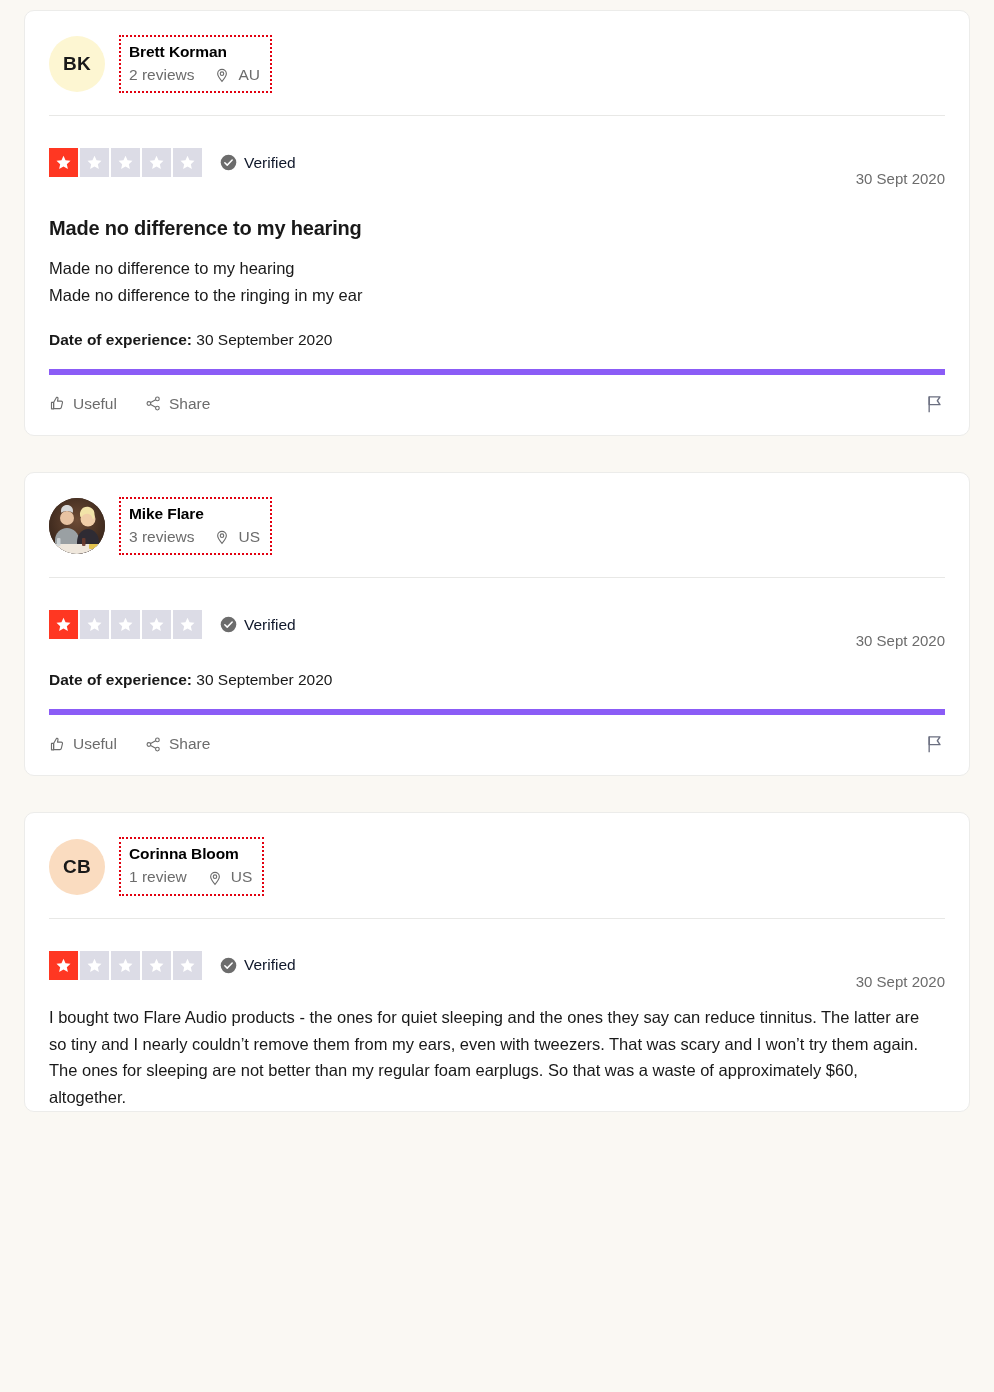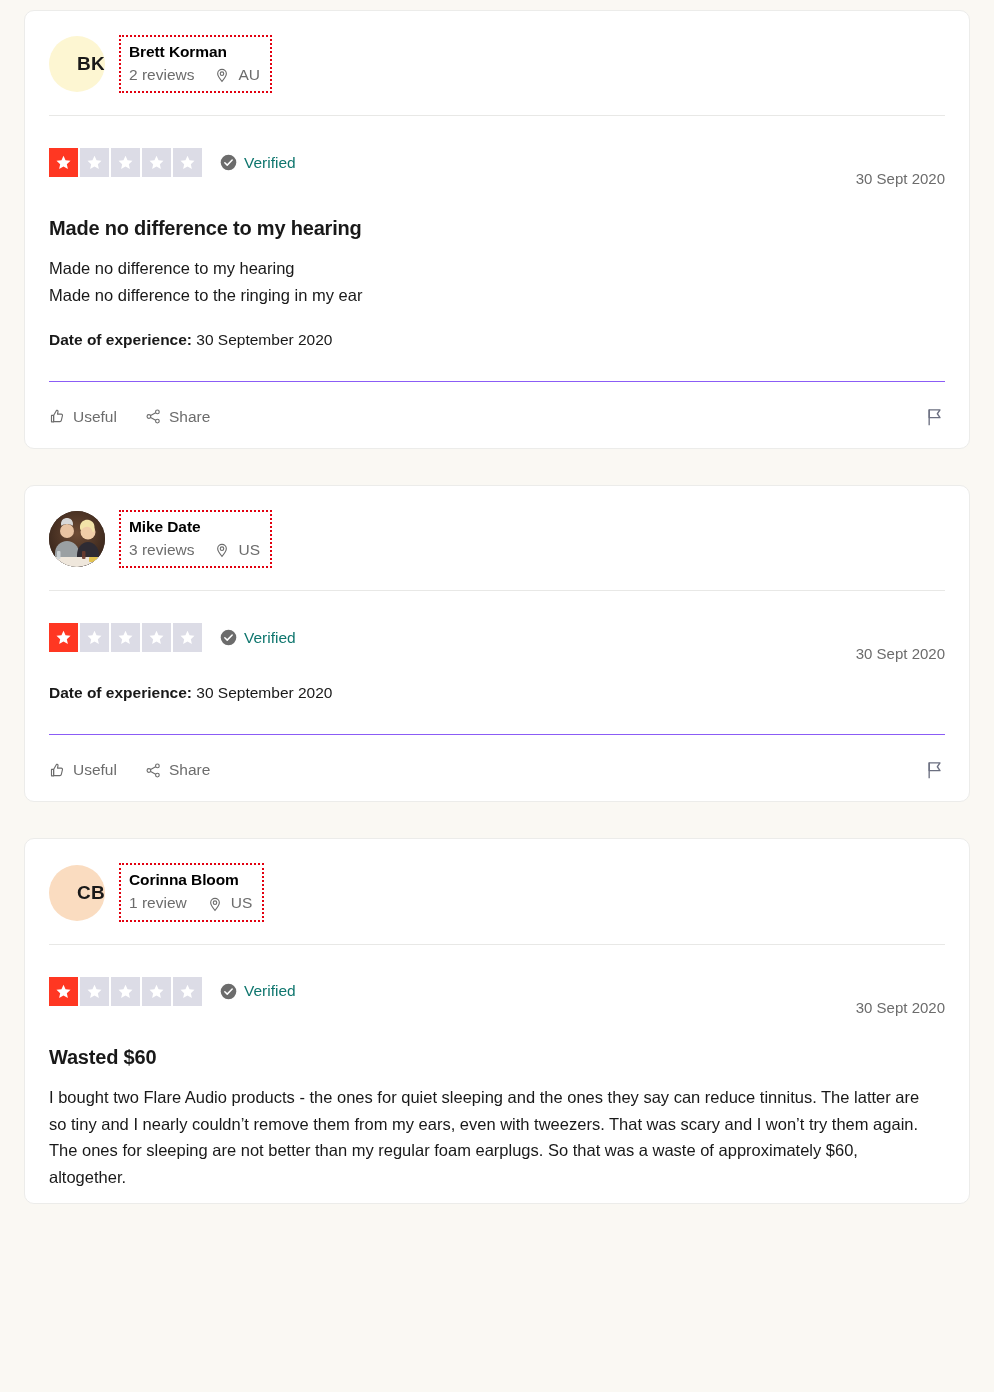--- a/index.html
+++ b/index.html
@@ -33,21 +33,21 @@
     border-bottom: 1px solid #e8e8e6;
   }
 
   .avatar {
     width: 56px;
     height: 56px;
     border-radius: 50%;
     flex: 0 0 56px;
     display: flex;
     align-items: center;
-    justify-content: flex-end;
+    justify-content: center;
     font-size: 19px;
     font-weight: 700;
     color: #191919;
     letter-spacing: 0.3px;
     overflow: hidden;
     position: relative;
   }
 
   .avatar.photo { background: #3a2a22; }
   .avatar.photo svg { width: 100%; height: 100%; display: block; }
@@ -101,21 +101,21 @@
     background: #dcdce6;
   }
   .star.filled { background: #ff3722; }
   .star svg { display: block; }
 
   .verified {
     display: flex;
     align-items: center;
     gap: 7px;
     font-size: 15.5px;
-    color: #0f766e;
+    color: #0f172a;
   }
   .verified-icon { display: flex; }
   .verified-icon svg { display: block; }
 
   .review-date {
     margin-left: auto;
     font-size: 15px;
     color: #6c6c6c;
     margin-top: 32px;
   }
@@ -142,23 +142,23 @@
     font-size: 15.5px;
     color: #191919;
     margin-top: 22px;
   }
   .experience-date b { font-weight: 700; }
 
   
   .card-footer {
     display: flex;
     align-items: center;
-    margin-top: 32px;
-    padding: 24px 0 20px 0;
-    border-top: 1px solid #8b5cf6;
+    margin-top: 20px;
+    padding: 18px 0 20px 0;
+    border-top: 6px solid #8b5cf6;
   }
 
   .action-btn {
     display: flex;
     align-items: center;
     gap: 7px;
     font-size: 15.5px;
     color: #6c6c6c;
     margin-right: 28px;
     cursor: pointer;
@@ -173,21 +173,21 @@
     margin-left: auto;
     margin-right: 0;
     cursor: pointer;
     background: none;
     border: none;
     padding: 0;
     display: flex;
   }
   .flag-btn svg { display: block; }
 
-  .last-card { margin-bottom: 0; padding-bottom: 12px; }
+  .last-card { margin-bottom: 0; padding-bottom: 0; }
 </style>
 </head>
 <body>
 
 <div id="review-list">
     <div class="review-card">
       <div class="card-header">
         <div class="avatar" style="background: rgb(253, 246, 210);">
           <span>BK</span>
         </div>
@@ -298,21 +298,21 @@
             <circle cx="39" cy="21" r="7.5" fill="#f0cda8"></circle>
             <path d="M31 15c1-5 5-7 9-6s6 4 5.5 9c-.3 3-1.5 4-2 2.5-1-3-2-4-4-4.5-2.5-.6-5 .5-6.5 2.5-1 1.2-2.3.7-2-3.5z" fill="#f2e3a8"></path>
             <path d="M28 44c0-7.5 5-13 11-13s11 5.5 11 13v12H28z" fill="#2e2b33"></path>
             <rect x="0" y="46" width="56" height="10" fill="#efe7dc"></rect>
             <rect x="8" y="40" width="3.5" height="8" rx="1" fill="#cfd5d8" opacity="0.9"></rect>
             <rect x="33" y="40" width="3.5" height="8" rx="1" fill="#6b3b2e" opacity="0.9"></rect>
             <rect x="40" y="46" width="9" height="5" rx="1" fill="#e2c24f"></rect>
           </svg>
         </div>
         <div class="consumer-box">
-          <div class="consumer-name">Mike Date</div>
+          <div class="consumer-name">Mike Flare</div>
           <div class="consumer-meta">
             <span>3 reviews</span>
             <span class="pin-icon">
               <svg width="16" height="16" viewBox="0 0 24 24" fill="none" stroke="#6c6c6c" stroke-width="1.7">
                 <path d="M12 21.5c4.2-5.1 6.5-8.5 6.5-11.5a6.5 6.5 0 1 0-13 0c0 3 2.3 6.4 6.5 11.5z"></path>
                 <circle cx="12" cy="10" r="2.6"></circle>
               </svg>
             </span>
             <span>US</span>
           </div>
@@ -442,18 +442,17 @@
           <span class="verified-icon">
             <svg width="17" height="17" viewBox="0 0 24 24">
               <circle cx="12" cy="12" r="11" fill="#6c6c6c"></circle>
               <path d="M6.8 12.3l3.4 3.4 7-7.3" fill="none" stroke="#ffffff" stroke-width="2.1" stroke-linecap="round" stroke-linejoin="round"></path>
             </svg>
           </span>
           <span>Verified</span>
         </div>
         <div class="review-date">30 Sept 2020</div>
       </div>
-      <h2 class="review-title">Wasted $60</h2>
       <div class="review-text">
         <div>I bought two Flare Audio products - the ones for quiet sleeping and the ones they say can reduce tinnitus. The latter are so tiny and I nearly couldn’t remove them from my ears, even with tweezers. That was scary and I won’t try them again. The ones for sleeping are not better than my regular foam earplugs. So that was a waste of approximately $60, altogether.</div>
       </div>
     </div>
   </div>
 
 </body></html>

